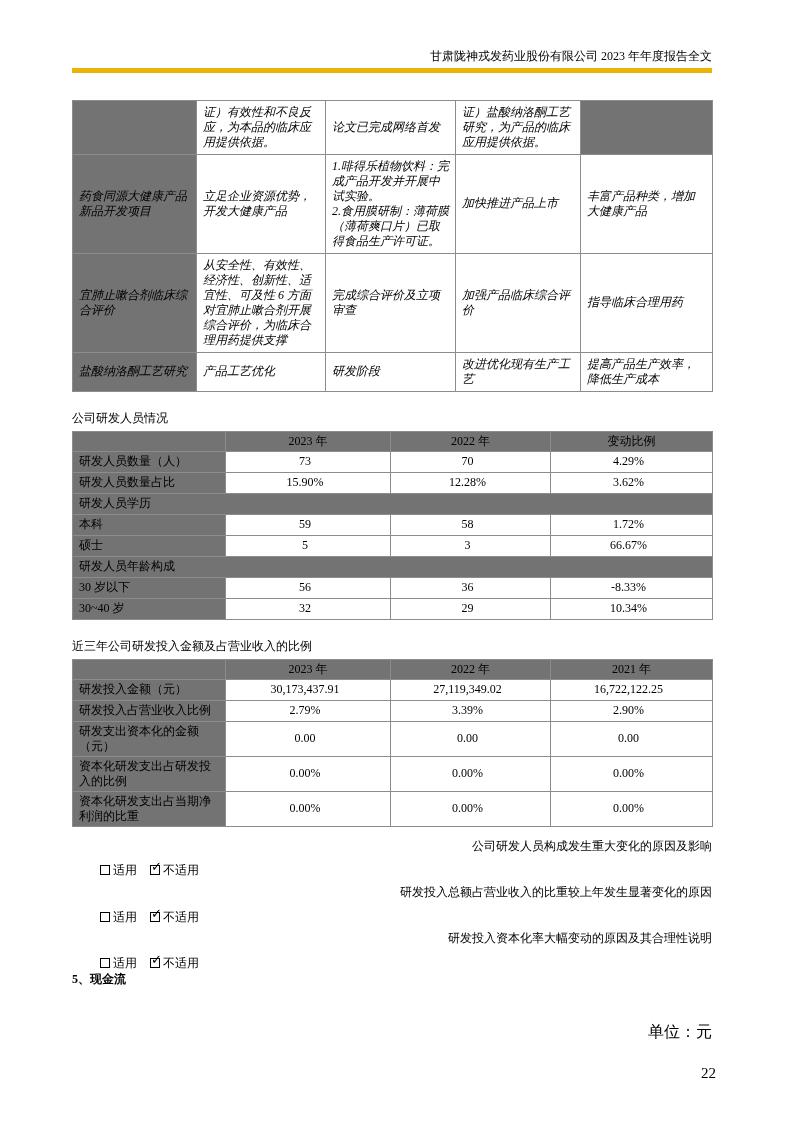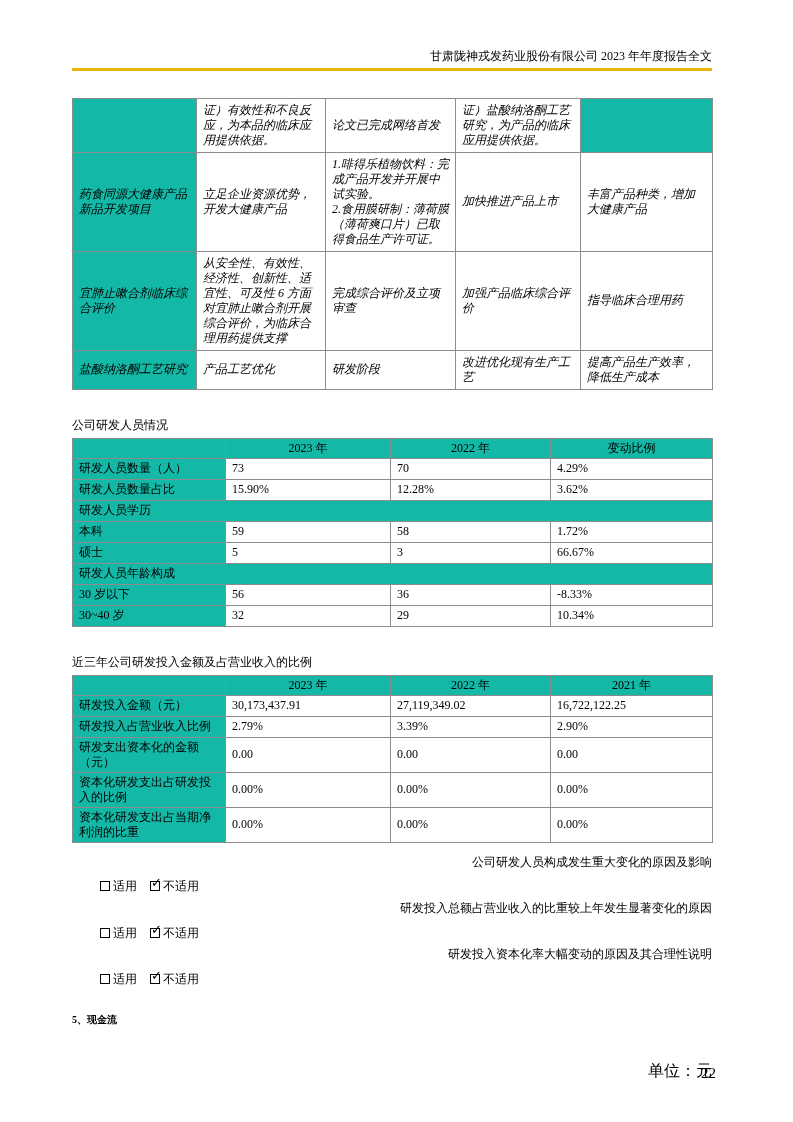--- a/index.html
+++ b/index.html
@@ -5,55 +5,55 @@
   * { margin:0; padding:0; box-sizing:border-box; }
   html { background:#fff; }
   body {
     width:793px; height:1122px; position:relative; overflow:hidden;
     background:#ffffff; color:#000;
     font-family:"Liberation Serif","DejaVu Serif",serif;
   }
   .header {
     margin:48px 81px 0 72px;
     text-align:right; font-size:12px; line-height:1.4;
-    padding-bottom:3px; border-bottom:3px solid #eab308;
+    padding-bottom:3px; border-bottom:5px solid #eab308;
   }
   .content { margin:0 81px 0 72px; }
 
   table.tbl { border-collapse:collapse; table-layout:fixed; width:640px; font-size:12px; }
   .tbl td {
     border:1px solid #8c8c8c; padding:4px 6px;
     vertical-align:middle; line-height:1.25; word-break:break-all;
   }
   .projects { margin-top:27px; }
   .projects td { white-space:pre-wrap;font-style:italic; }
-  .shade { background:#14b8a6; }
+  .shade { background:#737373; }
   .ctr { text-align:center; }
-  .num { text-align:left; padding-right:12px !important; }
+  .num { text-align:center; padding-right:12px !important; }
   .data-tbl td { height:21px; padding:2px 6px; }
   .data-tbl tr.head td { height:19px; }
 
-  .sec-title { font-size:12px; margin:27px 0 4px; }
+  .sec-title { font-size:12px; margin:18px 0 4px; }
 
   .statements { margin-top:12px; font-size:12px; }
   .statements p.q { margin-top:6px; line-height:1.3;text-align:right; }
   .statements p.opts { margin-top:9px; line-height:1.3;padding-left:28px; }
   .opt { display:inline-block; }
   .opt + .opt { margin-left:10px; }
   .cbx {
     display:inline-block; width:10px; height:10px;
     border:1px solid #000; margin-right:3px;
     position:relative; top:1px;
   }
   .cbx .tick {
     position:absolute; left:0px; top:-7px;
     font-size:13px; font-weight:bold;
     font-family:"DejaVu Sans",sans-serif;
   }
-  .cashflow-heading { margin-top:26px; font-size:10px; font-weight:bold; }
+  .cashflow-heading { font-size:12px; font-weight:bold; }
   .unit { margin-top:34px; text-align:right; font-size:16px; }
   .page-num { position:absolute; right:77px; bottom:40px; font-size:15px; }
 </style>
 </head>
 <body>
 
 <div class="page">
 
   <div class="header">
     <span>甘肃陇神戎发药业股份有限公司 2023 年年度报告全文</span>

